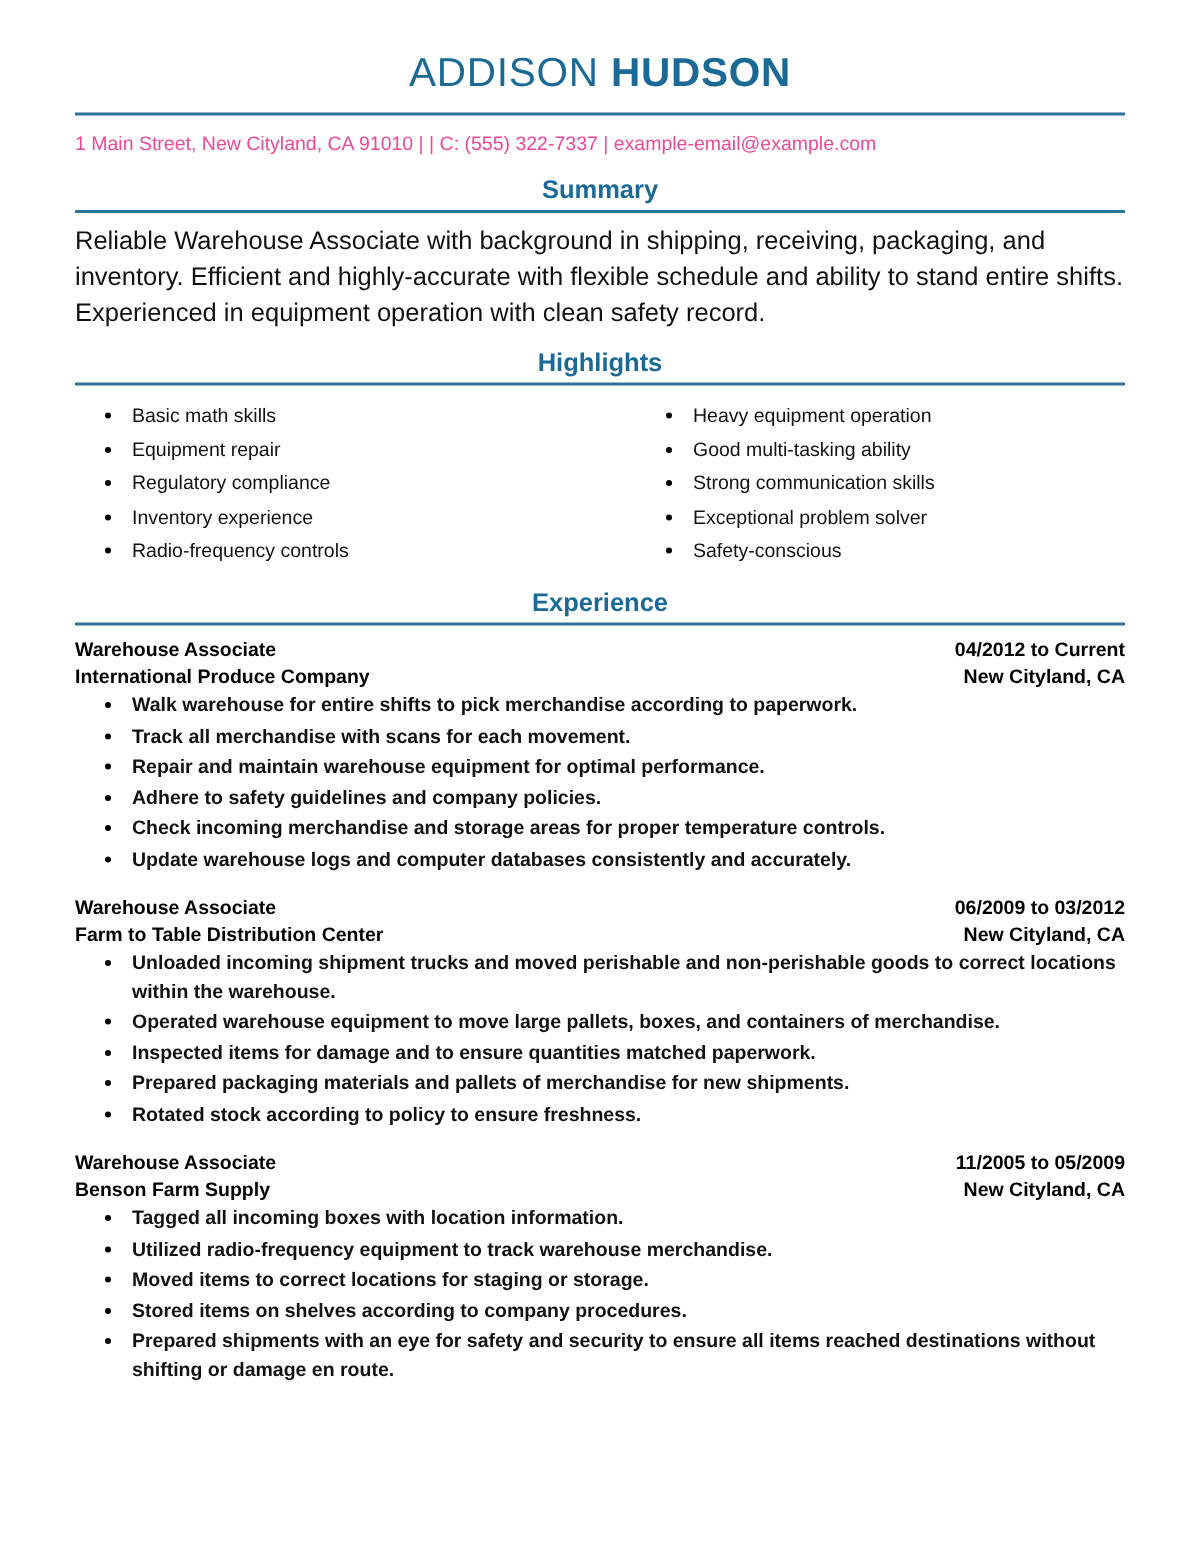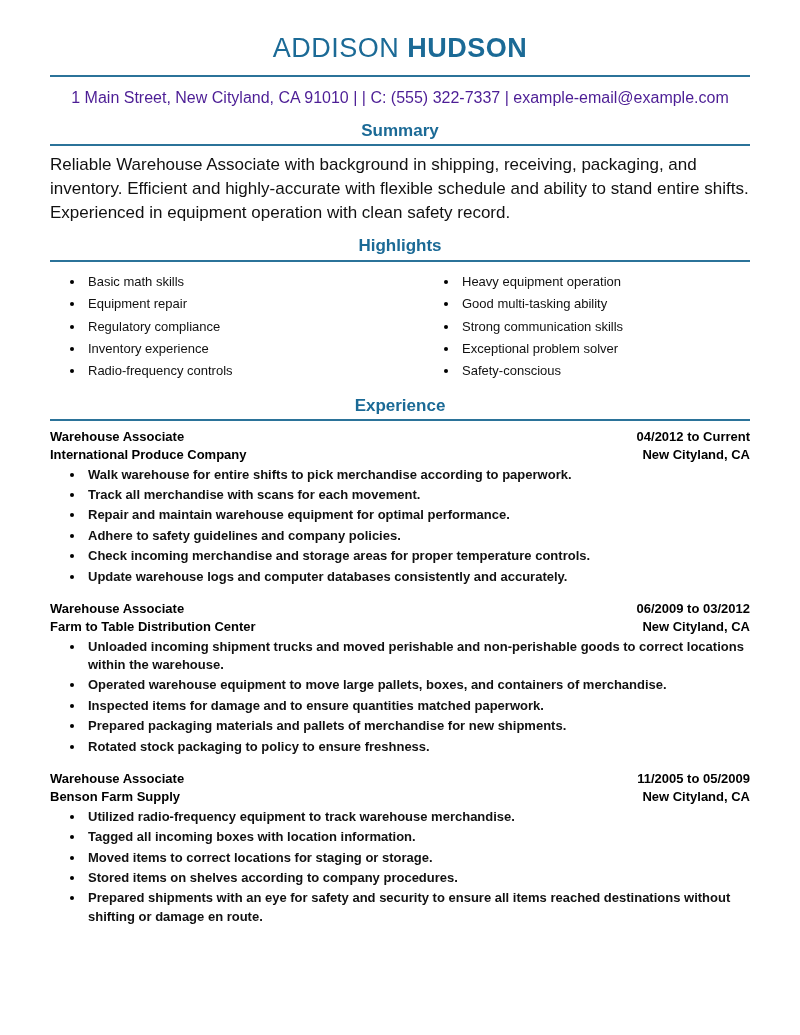--- a/index.html
+++ b/index.html
@@ -42,23 +42,23 @@
   }
   .rule {
     height: 0;
     border-top: 2px solid #2b7399;
     margin: 0;
   }
   .rule-header {
     margin-top: 11px;
   }
   .contact {
-    text-align: center;
-    font-size: 16px;
-    color: #4c1d95;
+    text-align: left;
+    font-size: 13px;
+    color: #ec4899;
     padding: 10px 0 0 0;
     line-height: 1.4;
     white-space: nowrap;
   }
 
   
   .section {
     margin-top: 10px;
   }
   .section-title {
@@ -229,36 +229,36 @@
         </div>
         <div class="job-line">
           <span class="left">Farm to Table Distribution Center</span>
           <span class="right">New Cityland, CA</span>
         </div>
         <ul class="bullets">
           <li>Unloaded incoming shipment trucks and moved perishable and non-perishable goods to correct locations within the warehouse.</li>
           <li>Operated warehouse equipment to move large pallets, boxes, and containers of merchandise.</li>
           <li>Inspected items for damage and to ensure quantities matched paperwork.</li>
           <li>Prepared packaging materials and pallets of merchandise for new shipments.</li>
-          <li>Rotated stock packaging to policy to ensure freshness.</li>
+          <li>Rotated stock according to policy to ensure freshness.</li>
         </ul>
       </div>
 
       <div class="job">
         <div class="job-line">
           <span class="left">Warehouse Associate</span>
           <span class="right">11/2005 to 05/2009</span>
         </div>
         <div class="job-line">
           <span class="left">Benson Farm Supply</span>
           <span class="right">New Cityland, CA</span>
         </div>
         <ul class="bullets">
+          <li>Tagged all incoming boxes with location information.</li>
           <li>Utilized radio-frequency equipment to track warehouse merchandise.</li>
-          <li>Tagged all incoming boxes with location information.</li>
           <li>Moved items to correct locations for staging or storage.</li>
           <li>Stored items on shelves according to company procedures.</li>
           <li>Prepared shipments with an eye for safety and security to ensure all items reached destinations without shifting or damage en route.</li>
         </ul>
       </div>
 
     </div>
   </div>
 
 </div>

